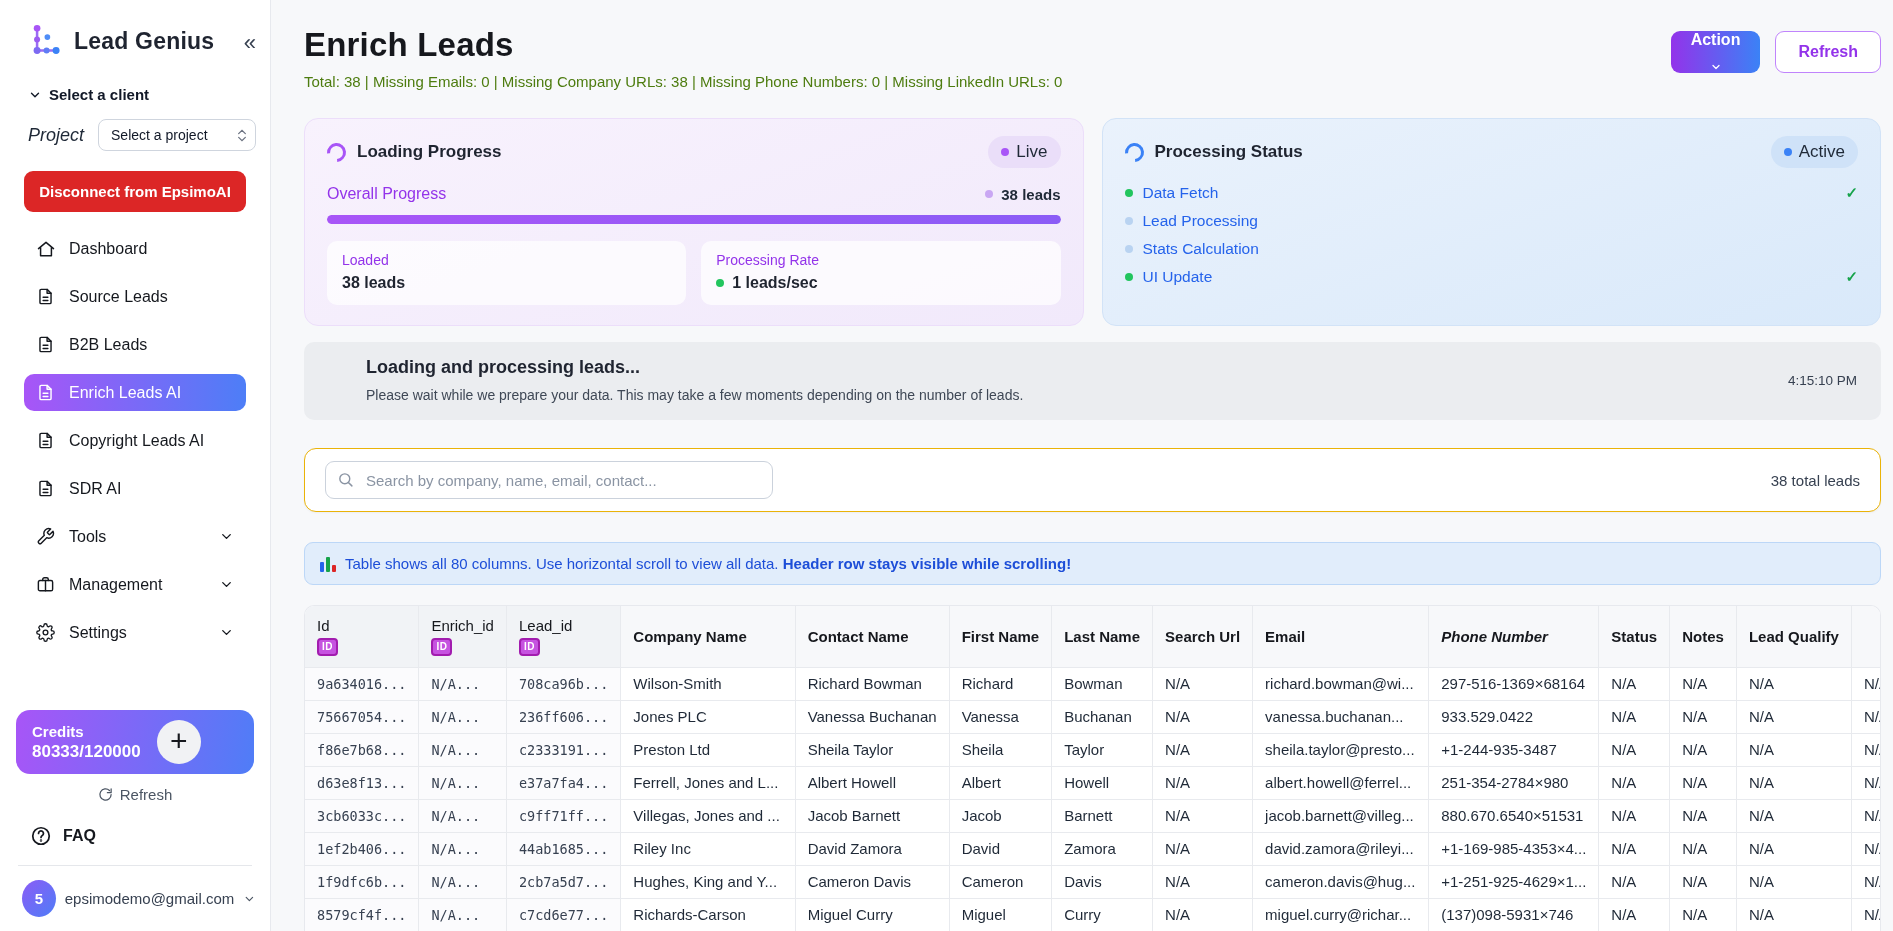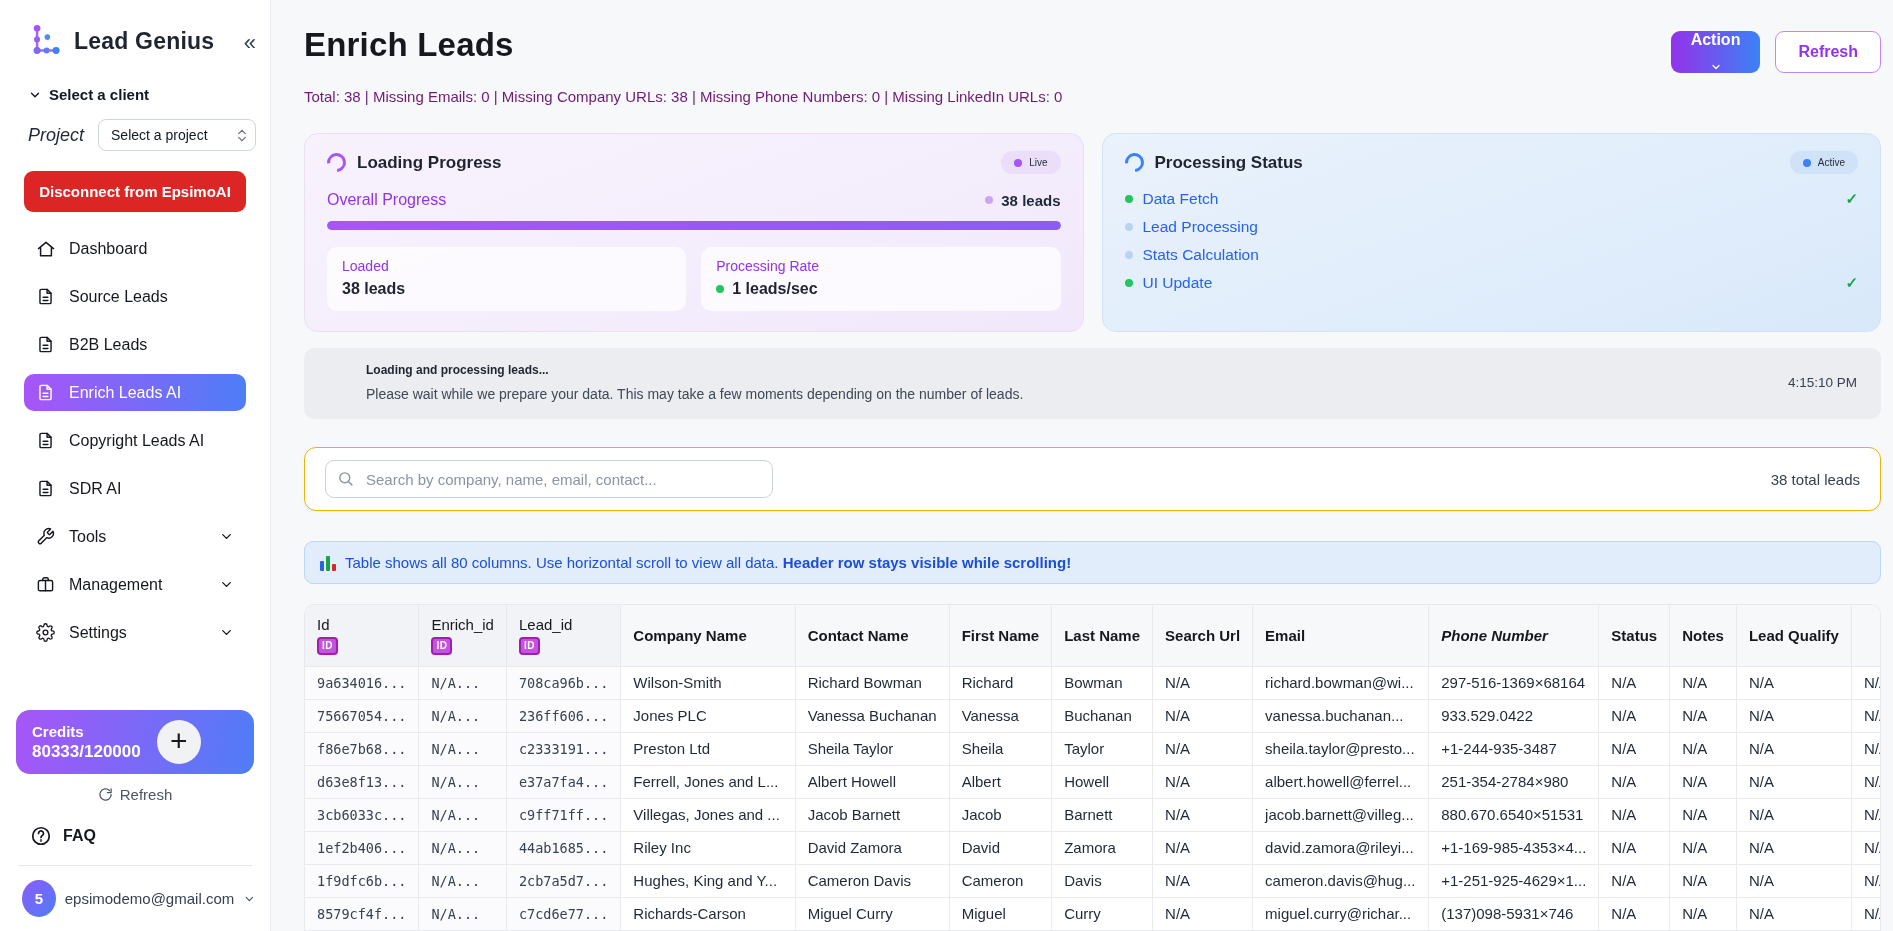--- a/index.html
+++ b/index.html
@@ -43,35 +43,35 @@
   .side-divider { border:none; border-top:1px solid #e5e7eb; margin:18px 4px 0; }
   .user-row { display:flex; align-items:center; gap:9px; margin:14px 0 0 8px; cursor:pointer; }
   .avatar { width:37px; height:37px; border-radius:50%; background:linear-gradient(135deg,#8b5cf6,#4f7df7); color:#fff; font-size:15px; font-weight:700; display:flex; align-items:center; justify-content:center; }
   .user-email { font-size:15px; color:#374151; }
   .user-row svg { stroke:#4b5563; }
 
   
   .main { flex:1; padding:26px 12px 0 33px; display:flex; flex-direction:column; overflow:hidden; }
   .page-head { display:flex; align-items:flex-start; justify-content:space-between; }
   .page-title { font-size:33px; font-weight:700; color:#16181d; letter-spacing:.2px; }
-  .page-sub { margin-top:24px; font-size:15px; color:#701a75; }
+  .page-sub { margin-top:9px; font-size:15px; color:#4d7c0f; }
   .head-actions { display:flex; gap:15px; margin-top:5px; }
   .action-btn { display:flex; align-items:center; gap:12px; background:linear-gradient(90deg,#9333ea,#3b82f6); color:#fff; border:none; border-radius:9px; font-size:16px; font-weight:700; font-family:inherit; padding:0 20px; height:42px; cursor:pointer;flex-direction:column; }
   .action-btn svg { stroke:#fff; }
   .refresh-btn { background:#fff; border:1px solid #c084fc; color:#9333ea; border-radius:9px; font-size:16px; font-weight:600; font-family:inherit; padding:0 22px; height:42px; cursor:pointer; }
 
   .cards { display:flex; gap:18px; margin-top:28px; }
   .card { flex:1; border-radius:14px; padding:17px 22px 20px; }
   .card.loading { background:linear-gradient(160deg,#f8f2fd,#f1e9fb); border:1px solid #ecdefa; }
   .card.statusc { background:linear-gradient(160deg,#eaf2fc,#d9e9fa); border:1px solid #d2e3f7; }
   .card-head { display:flex; align-items:center; gap:11px; }
   .spinner { width:19px; height:19px; border-radius:50%; border:3px solid #a855f7; border-bottom-color:transparent; transform:rotate(40deg); }
   .spinner.blue { border-color:#3b82f6; border-bottom-color:transparent; }
   .card-title { font-size:17px; font-weight:700; color:#1f2430; }
-  .pill { margin-left:auto; display:flex; align-items:center; gap:7px; border-radius:999px; padding:6px 13px; font-size:10px; font-weight:500; color:#1f2937; }
+  .pill { margin-left:auto; display:flex; align-items:center; gap:7px; border-radius:999px; padding:6px 13px; font-size:17px; font-weight:500; color:#1f2937; }
   .pill.live { background:#eadef9; }
   .pill.active { background:#cfe2f8; }
   .dot { width:8px; height:8px; border-radius:50%; display:inline-block; }
   .dot.purple { background:#a855f7; }
   .dot.blue { background:#3b82f6; }
   .dot.lpurple { background:#c9a7f3; }
 
   .prog-row { display:flex; align-items:center; margin-top:17px; }
   .prog-label { font-size:16px; font-weight:500; color:#9333ea; }
   .prog-count { margin-left:auto; display:flex; align-items:center; gap:8px; font-size:15px; font-weight:600; color:#1f2937; }
@@ -85,21 +85,21 @@
   .substat.with-dot .vdot { display:inline-block; }
 
   .steps { margin-top:15px; display:flex; flex-direction:column; gap:9px; }
   .step { display:flex; align-items:center; gap:10px; font-size:15.5px; font-weight:500; color:#2563eb; height:19px; }
   .step .dot { background:#b9d3f1; }
   .step.done .dot { background:#22c55e; }
   .step .check { margin-left:auto; color:#16a34a; font-size:15px; font-weight:700; visibility:hidden; }
   .step.done .check { visibility:visible; }
 
   .notice { margin-top:16px; background:#ebedf0; border-radius:10px; padding:15px 24px 17px 62px; display:flex; align-items:center; }
-  .notice-title { font-size:12px; font-weight:700; color:#1f2430; }
+  .notice-title { font-size:18px; font-weight:700; color:#1f2430; }
   .notice-sub { margin-top:9px; font-size:14px; color:#3f4856; }
   .notice-time { margin-left:auto; font-size:13.5px; color:#374151; white-space:nowrap; }
 
   .search-card { margin-top:28px; background:#fff; border:1px solid #eab308; border-radius:12px; box-shadow:0 1px 2px rgba(16,24,40,.04); padding:12px 20px; display:flex; align-items:center; }
   .search-box { position:relative; width:448px; }
   .search-box svg { position:absolute; left:12px; top:10px; stroke:#8a94a3; }
   .search-input { width:100%; height:38px; border:1px solid #cbd2dc; border-radius:9px; padding:0 12px 0 40px; font-size:15px; font-family:inherit; color:#111827; background:#fff; outline:none; }
   .search-input::placeholder { color:#8a94a3; }
   .total-leads { margin-left:auto; font-size:15px; color:#374151; }
 

